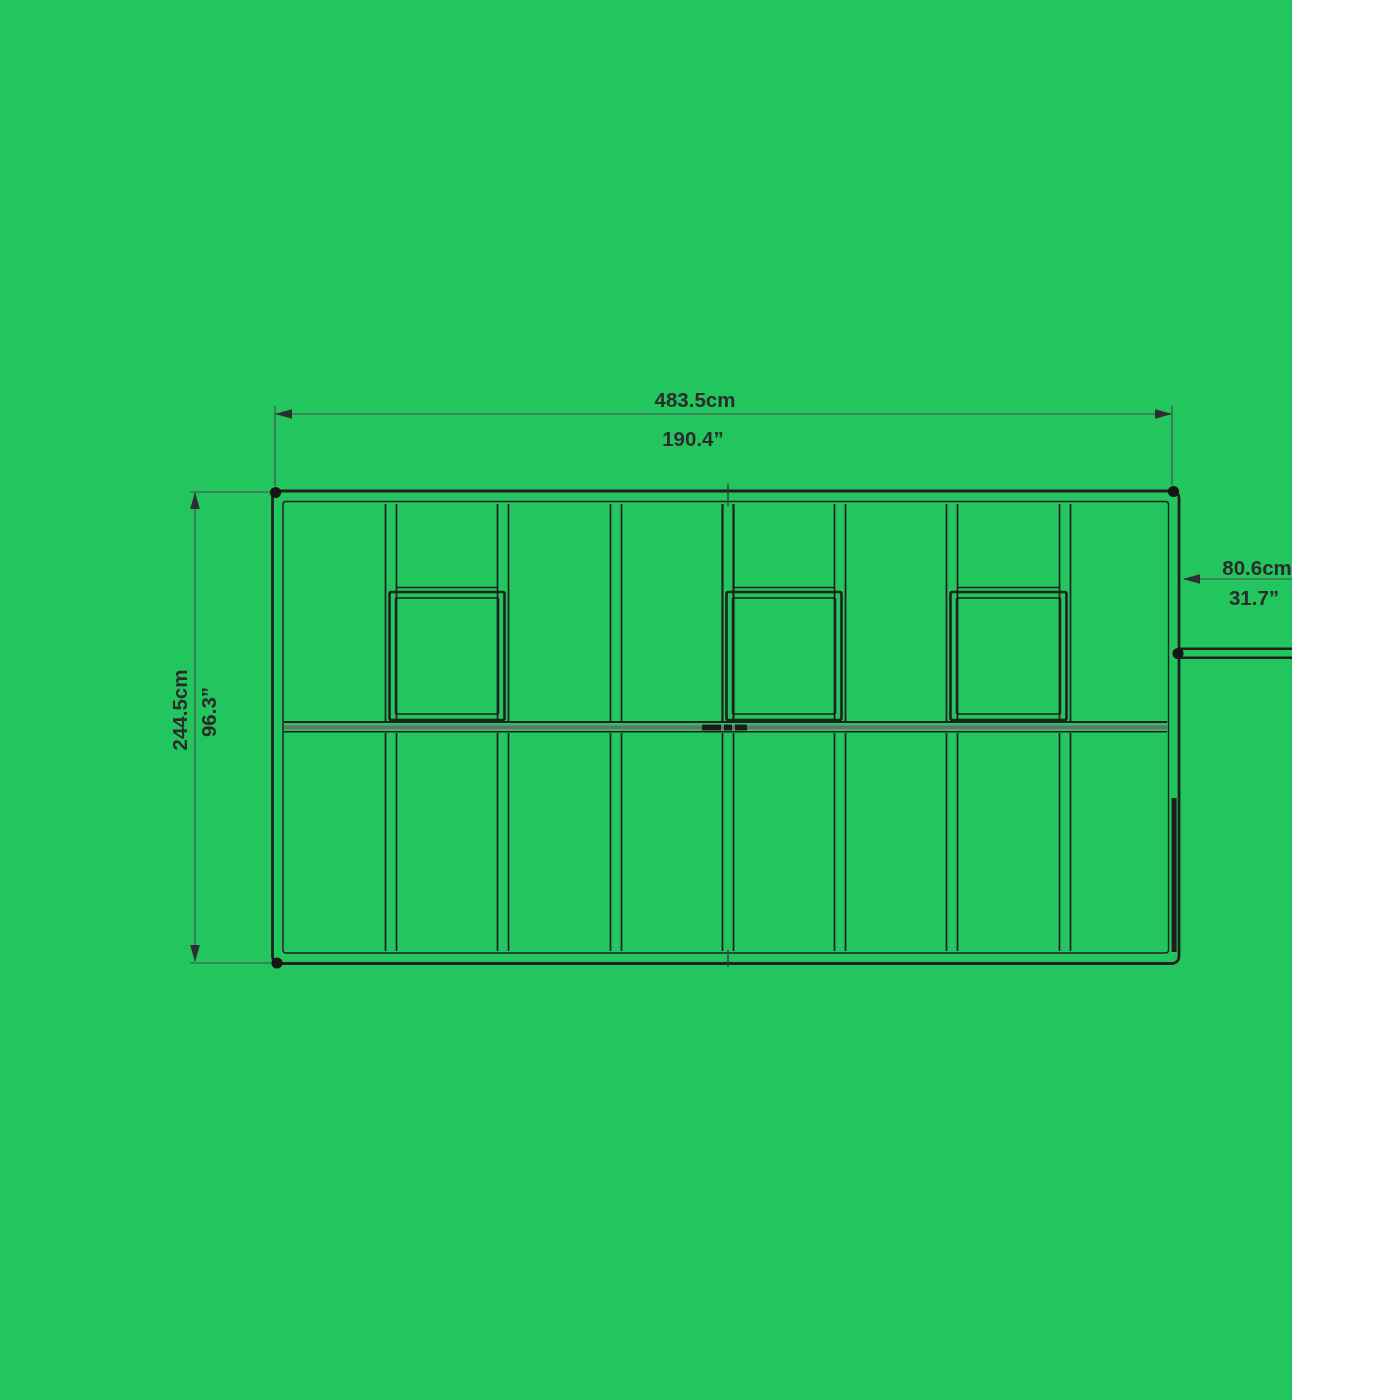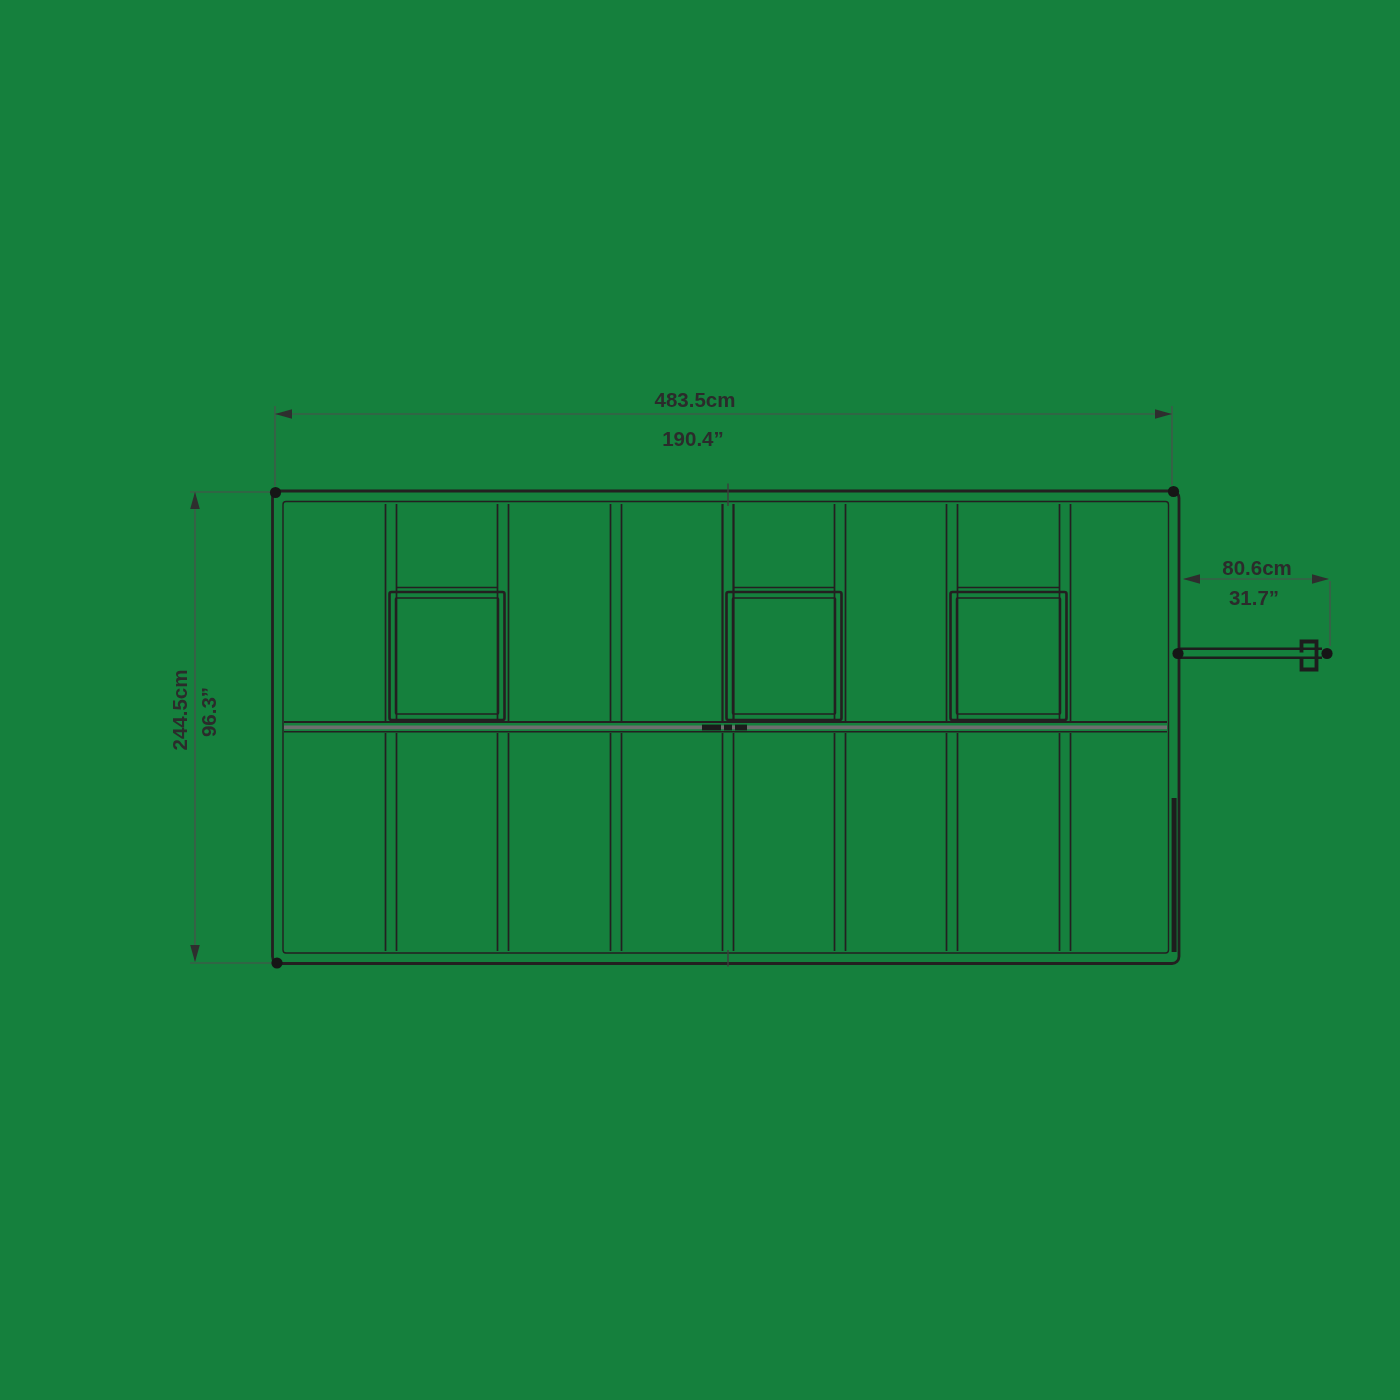--- a/index.html
+++ b/index.html
@@ -2,23 +2,23 @@
 <html><head>
 <meta charset="utf-8">
 <style>
   html, body {
     margin: 0;
     padding: 0;
     background: #ffffff;
   }
   .canvas {
     position: relative;
-    width: 1400px;
+    width: 1292px;
     height: 1400px;
-    background: #15803d;
+    background: #22c55e;
     overflow: hidden;
   }
   svg { display: block; }
   .dim-label {
     font-family: "Liberation Sans", sans-serif;
     font-size: 20.5px;
     font-weight: 600;
     fill: #2b2b2b;
   }
   .dim-line { stroke: #4d4d4d; stroke-width: 1.15; fill: none; }

